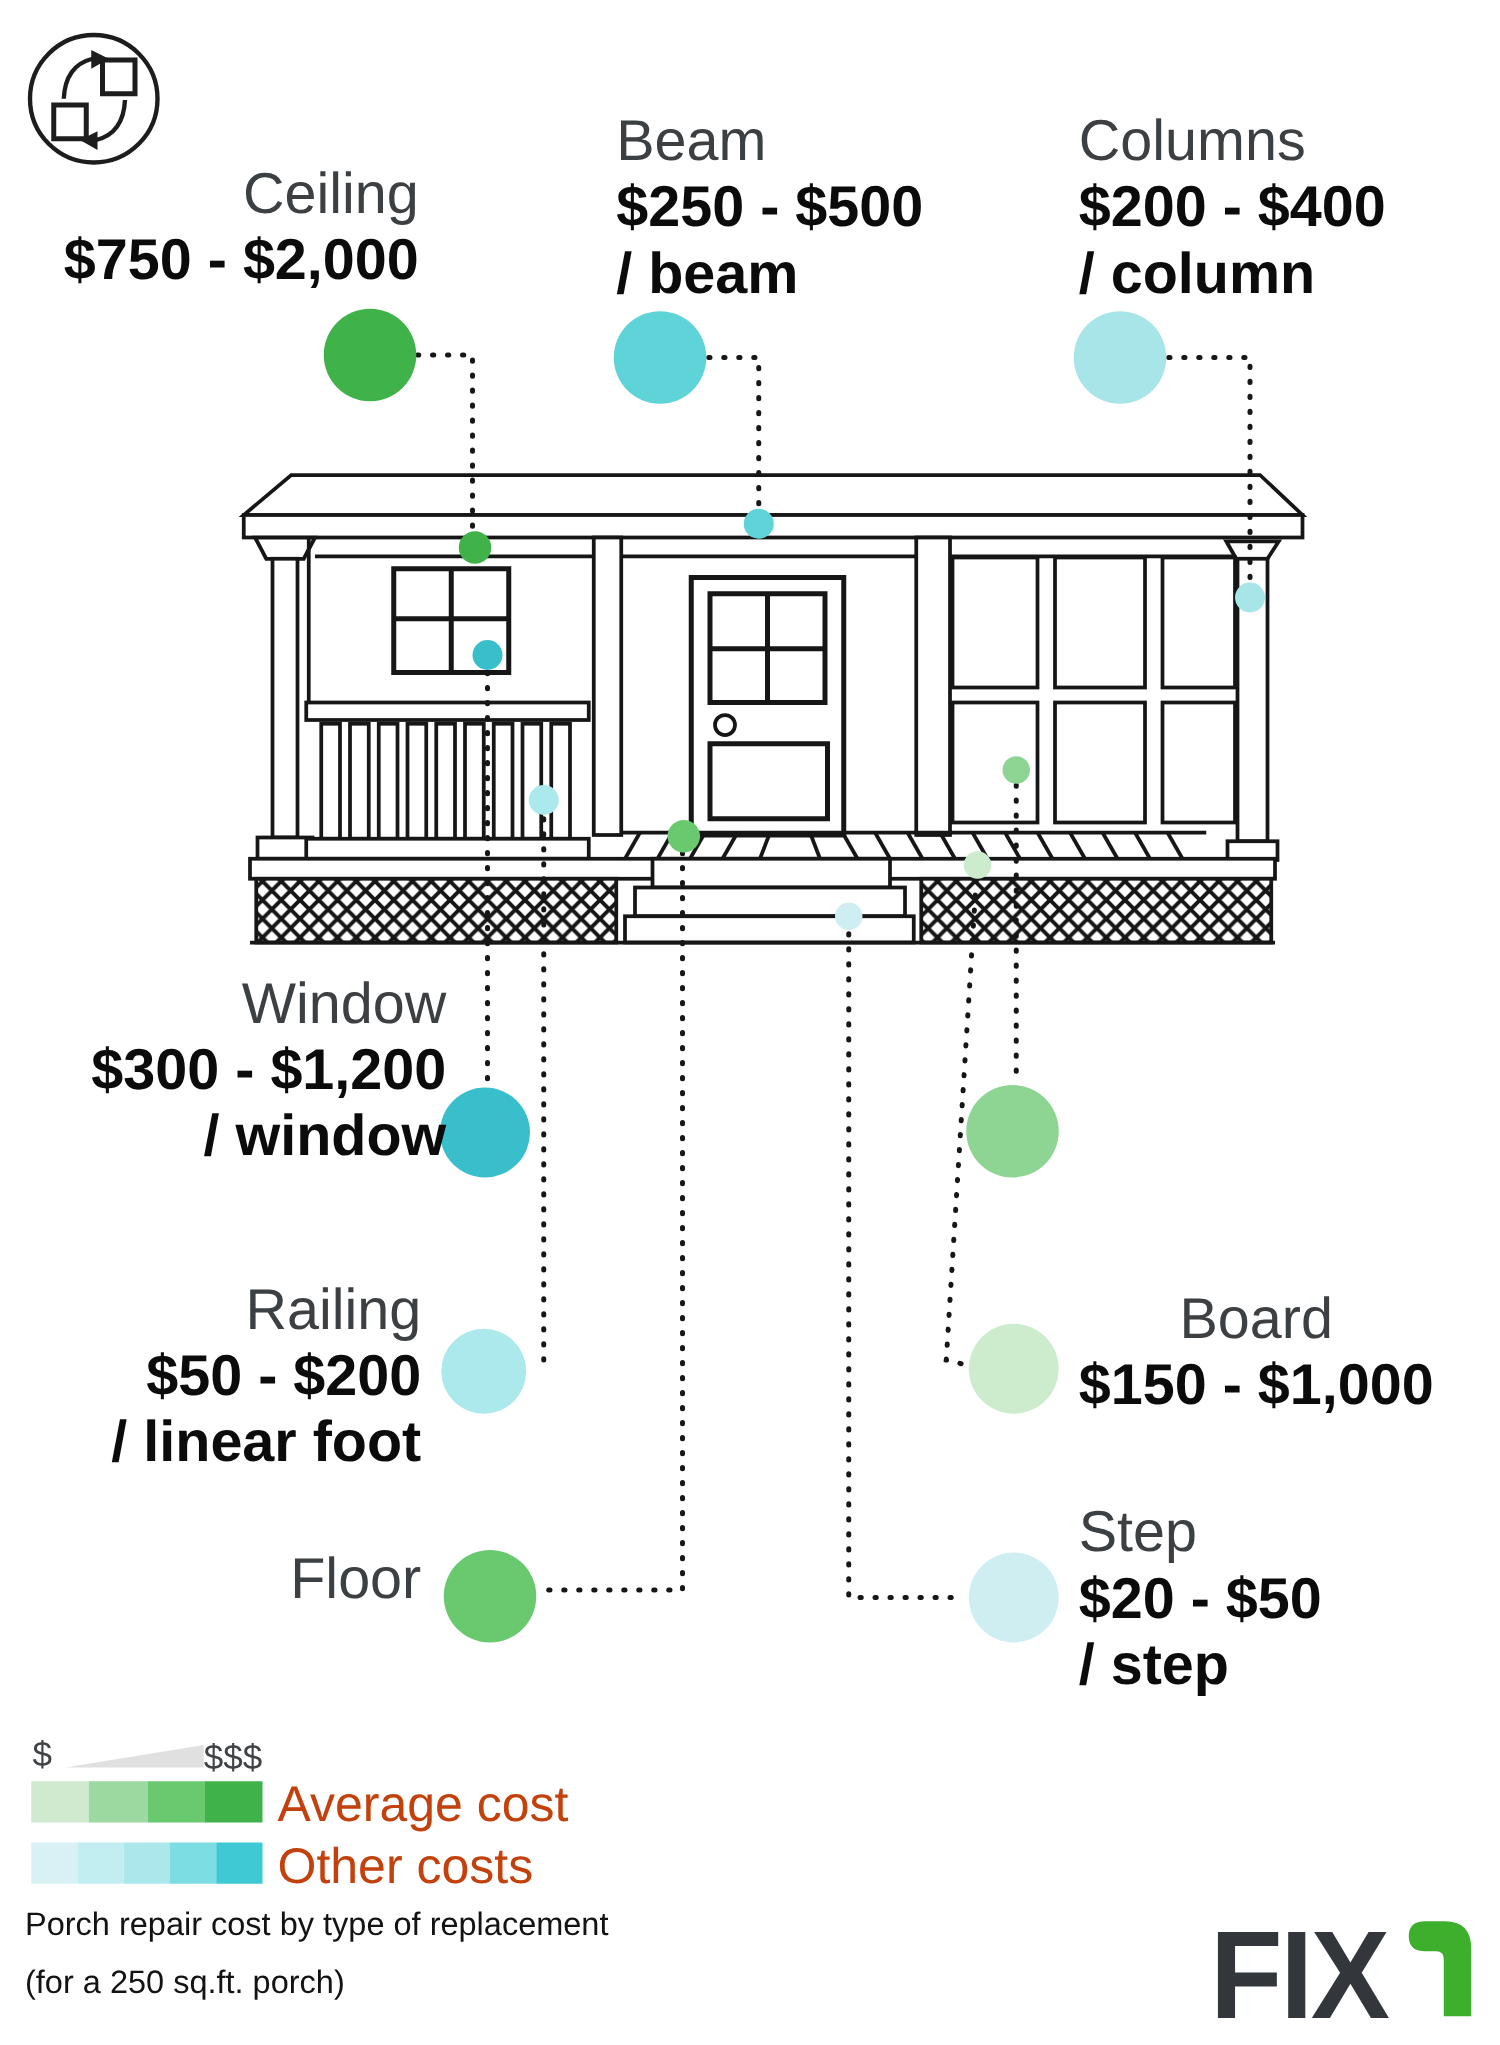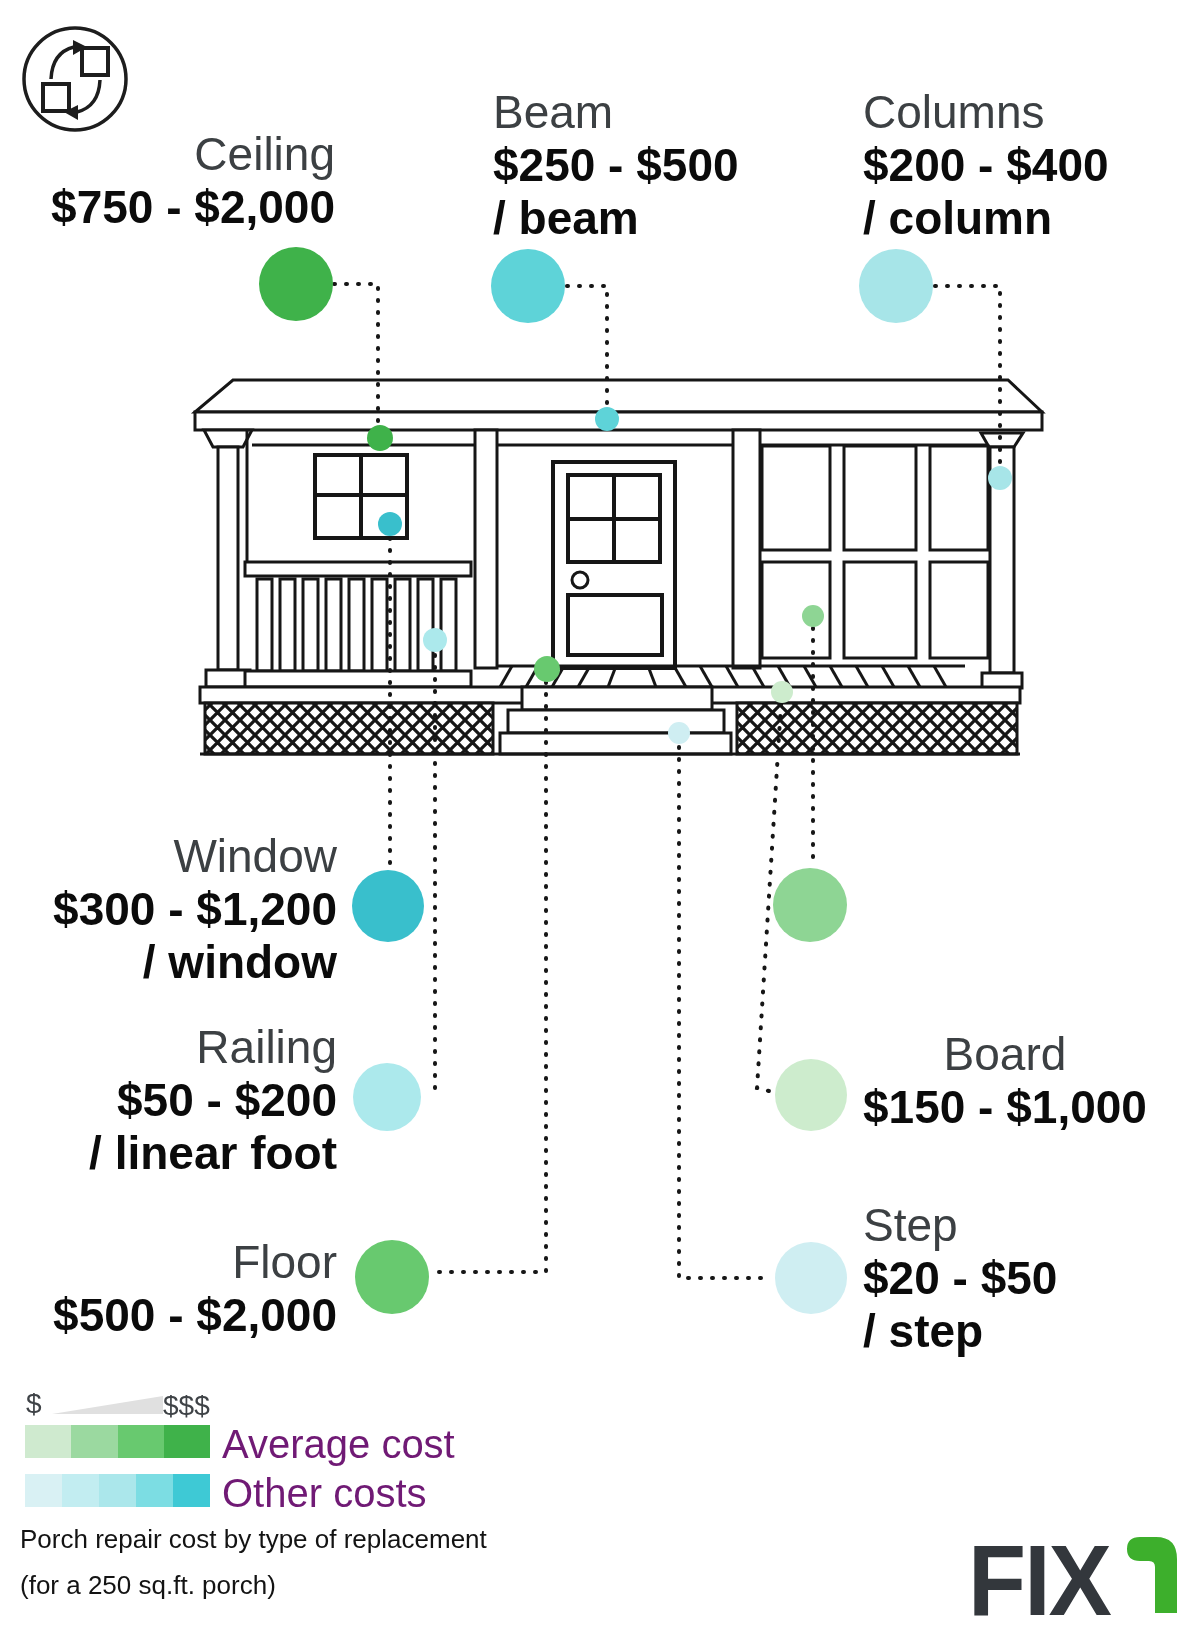--- a/index.html
+++ b/index.html
@@ -7,21 +7,21 @@
         font-family:"Liberation Sans","DejaVu Sans",sans-serif;color:#0c0c0c;border-radius:22px;}
   #art{position:absolute;left:0;top:0;z-index:1;}
   .callout{position:absolute;z-index:3;font-size:46px;line-height:53px;white-space:nowrap;}
   .align-right{text-align:right;}
   .c-title{font-weight:400;color:#3c4043;}
   .c-price,.c-unit{font-weight:700;color:#0b0b0b;}
   .dot{position:absolute;z-index:2;border-radius:50%;}
   .legend-symbol{position:absolute;z-index:3;font-size:28px;color:#3f4347;font-weight:400;}
   .legend-bar{position:absolute;z-index:2;width:185px;height:33px;display:flex;}
   .legend-bar div{flex:1;}
-  .legend-label{position:absolute;z-index:3;font-size:40px;color:#701a75;}
+  .legend-label{position:absolute;z-index:3;font-size:40px;color:#c2410c;}
   .caption{position:absolute;z-index:3;left:20px;top:1516px;font-size:26px;line-height:46px;color:#131313;}
   .fix-text{position:absolute;z-index:3;left:968px;top:1530px;font-size:100px;line-height:1;
             font-weight:700;color:#33373c;transform:scaleX(0.95);transform-origin:0 0;letter-spacing:-2px;}
 </style>
 </head>
 <body>
 
 <div id="page">
 
   <svg id="art" width="1200" height="1636" viewBox="0 0 1200 1636">
@@ -192,35 +192,34 @@
     <div class="c-price">$250 - $500</div>
     <div class="c-unit">/ beam</div>
   </div>
 
   <div class="callout" style="left:863px;top:86px;">
     <div class="c-title">Columns</div>
     <div class="c-price">$200 - $400</div>
     <div class="c-unit">/ column</div>
   </div>
 
-  <div class="callout align-right" style="left:0;width:337px;top:830px;">
+  <div class="callout align-right" style="left:0;width:337px;top:776px;padding-left:20px;">
     <div class="c-title">Window</div>
     <div class="c-price">$300 - $1,200</div>
     <div class="c-unit">/ window</div>
   </div>
 
   <div class="callout align-right" style="left:0;width:337px;top:1021px;">
     <div class="c-title">Railing</div>
     <div class="c-price">$50 - $200</div>
     <div class="c-unit">/ linear foot</div>
   </div>
 
   <div class="callout align-right" style="left:0;width:337px;top:1236px;">
     <div class="c-title">Floor</div>
-    <div class="c-price">$500 - $2,000</div>
   </div>
 
 
   <div class="callout" style="left:863px;top:1028px;text-align:center;">
     <div class="c-title">Board</div>
     <div class="c-price">$150 - $1,000</div>
   </div>
 
   <div class="callout" style="left:863px;top:1199px;">
     <div class="c-title">Step</div>

